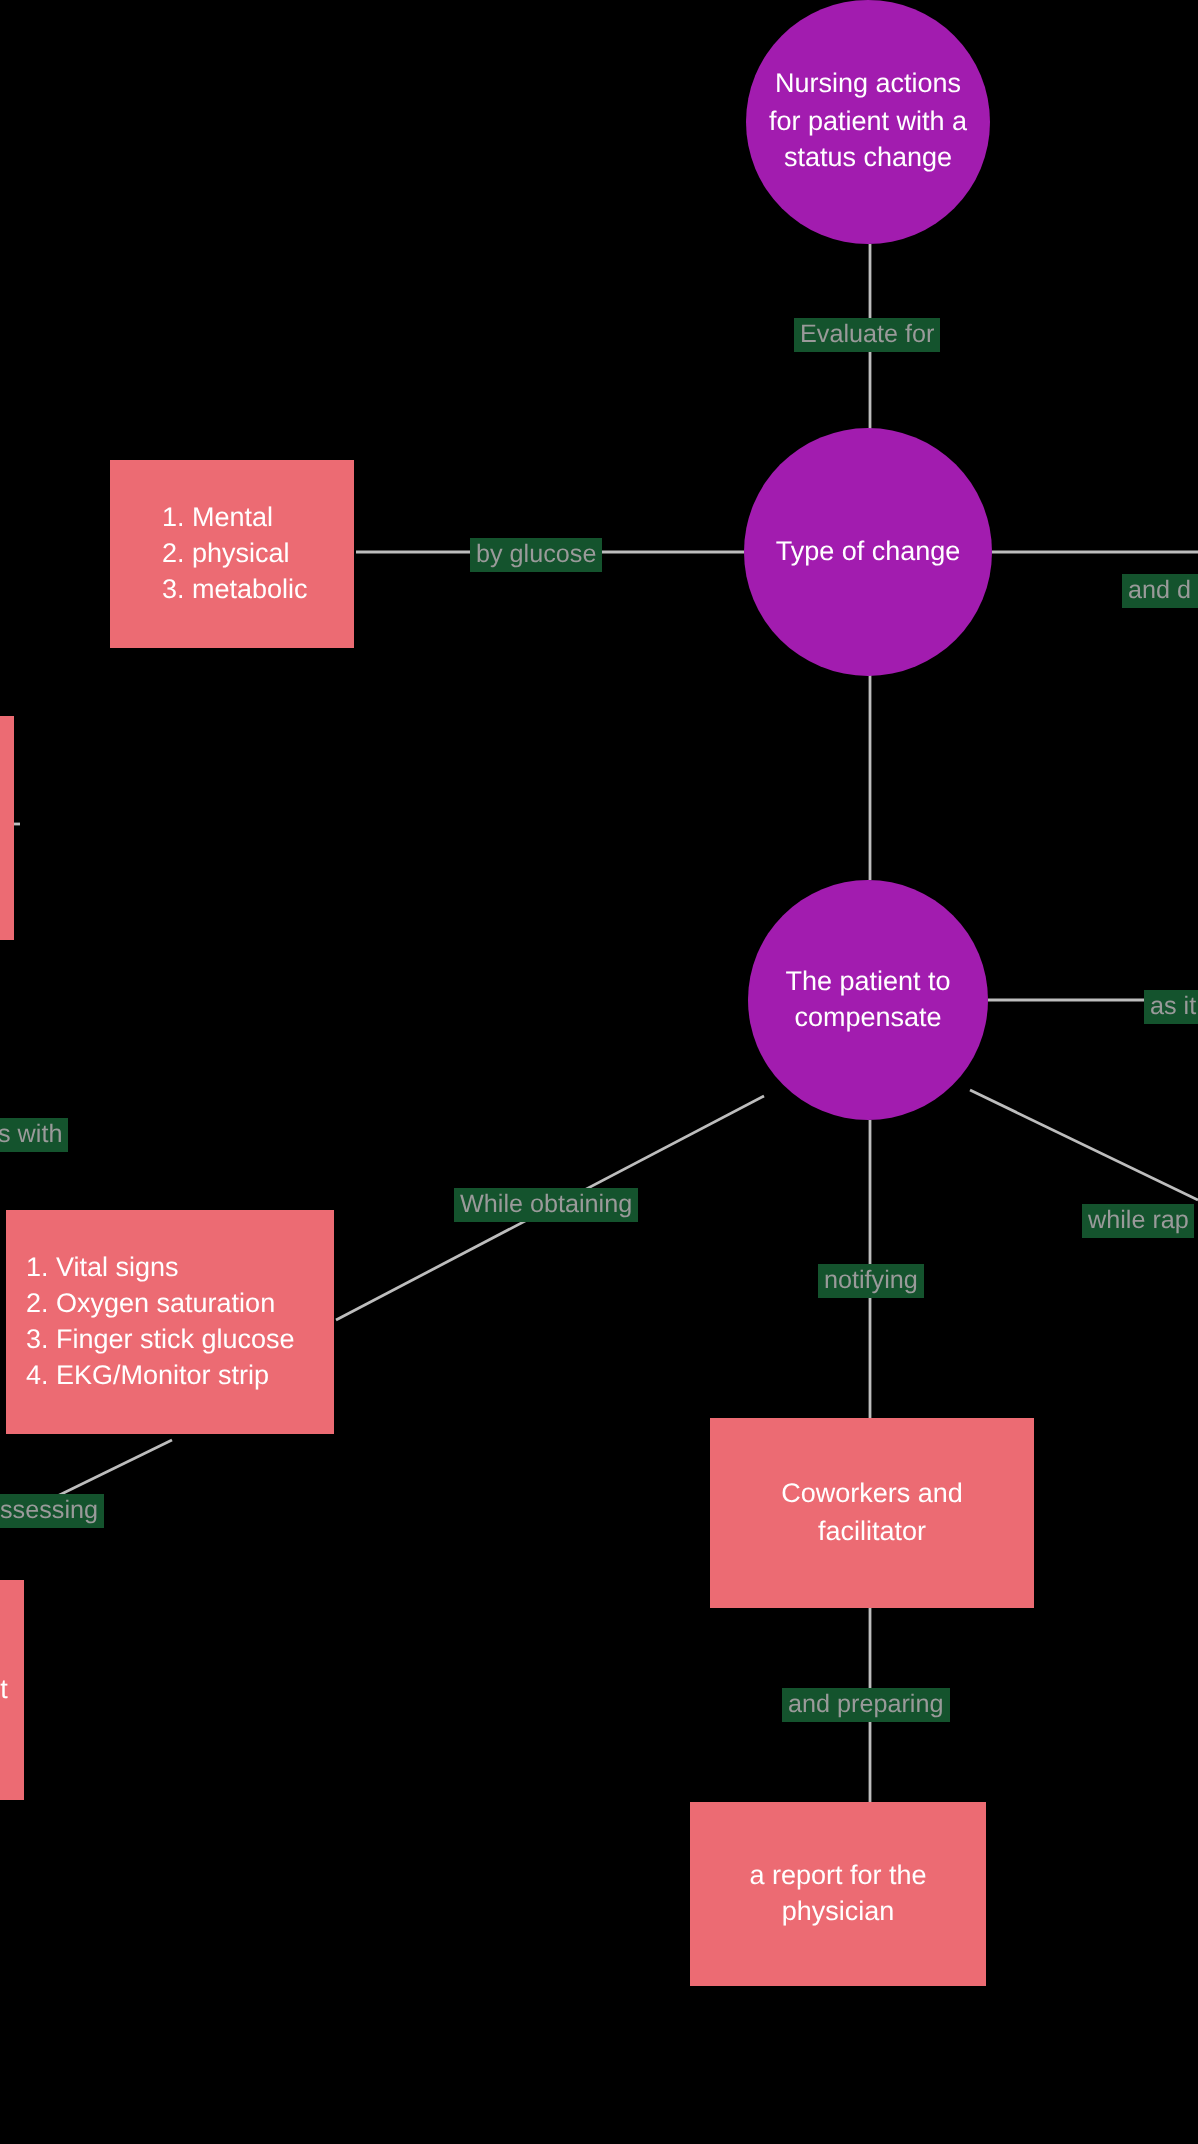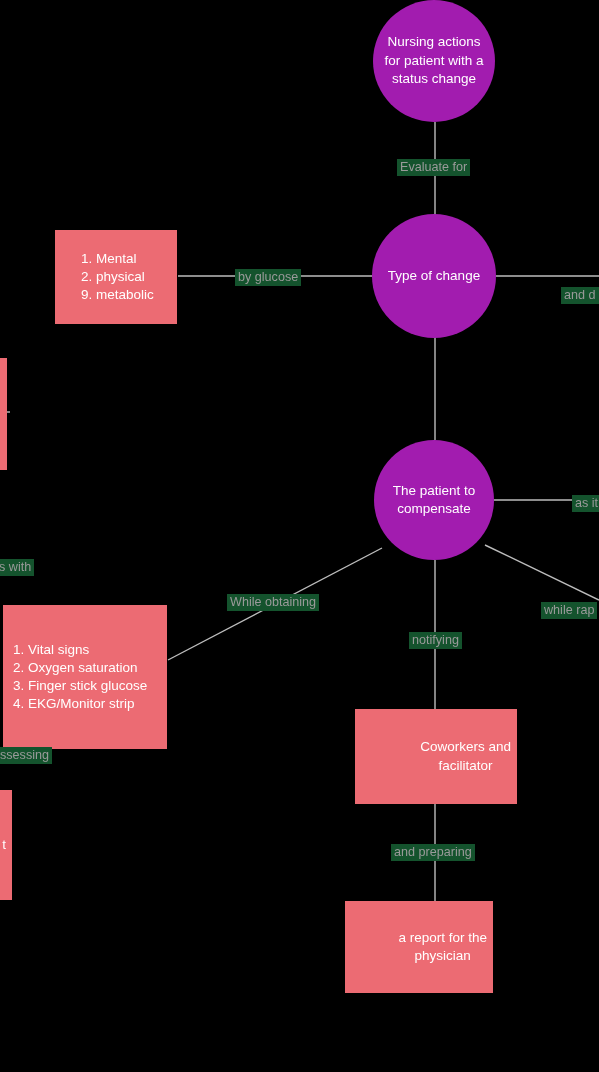--- a/index.html
+++ b/index.html
@@ -39,21 +39,20 @@
     font-size: 13.5px;
     line-height: 18.5px;
     z-index: 2;
   }
   .node.circle {
     border-radius: 50%;
     background: #a21caf;
   }
   .node.box {
     background: #ec6b73;
-    justify-content: flex-end;
   }
   .node.box.list {
     justify-content: flex-start;
     text-align: left;
   }
   .node-label {
     white-space: pre-line;
     padding: 0 6px;
   }
   .list-items {
@@ -111,21 +110,21 @@
   </div>
 
   <div class="edge-label" style="left:235px; top:269px;">by glucose</div>
 
   <div class="edge-label" style="left:561px; top:287px;">and d</div>
 
   <div class="node box list" style="left:55px; top:230px; width:122px; height:94px;padding-left:16px;">
     <div class="list-items">
       <div>1. Mental</div>
       <div>2. physical</div>
-      <div>9. metabolic</div>
+      <div>3. metabolic</div>
     </div>
   </div>
 
   <div class="node box" style="left:-55px; top:358px; width:62px; height:112px;">
     <span class="node-label"></span>
   </div>
 
   <div class="node circle" style="left:374px; top:440px; width:120px; height:120px;">
     <span class="node-label">The patient to
 compensate</span>
@@ -134,21 +133,21 @@
   <div class="edge-label" style="left:572px; top:495px;">as it</div>
 
   <div class="edge-label" style="left:-4px; top:559px;">s with</div>
 
   <div class="edge-label" style="left:227px; top:594px;">While obtaining</div>
 
   <div class="edge-label" style="left:541px; top:602px;">while rap</div>
 
   <div class="edge-label" style="left:409px; top:632px;">notifying</div>
 
-  <div class="node box list" style="left:3px; top:605px; width:164px; height:144px;">
+  <div class="node box list" style="left:3px; top:605px; width:164px; height:112px;">
     <div class="list-items">
       <div>1. Vital signs</div>
       <div>2. Oxygen saturation</div>
       <div>3. Finger stick glucose</div>
       <div>4. EKG/Monitor strip</div>
     </div>
   </div>
 
   <div class="edge-label" style="left:-3px; top:747px;">ssessing</div>
 

